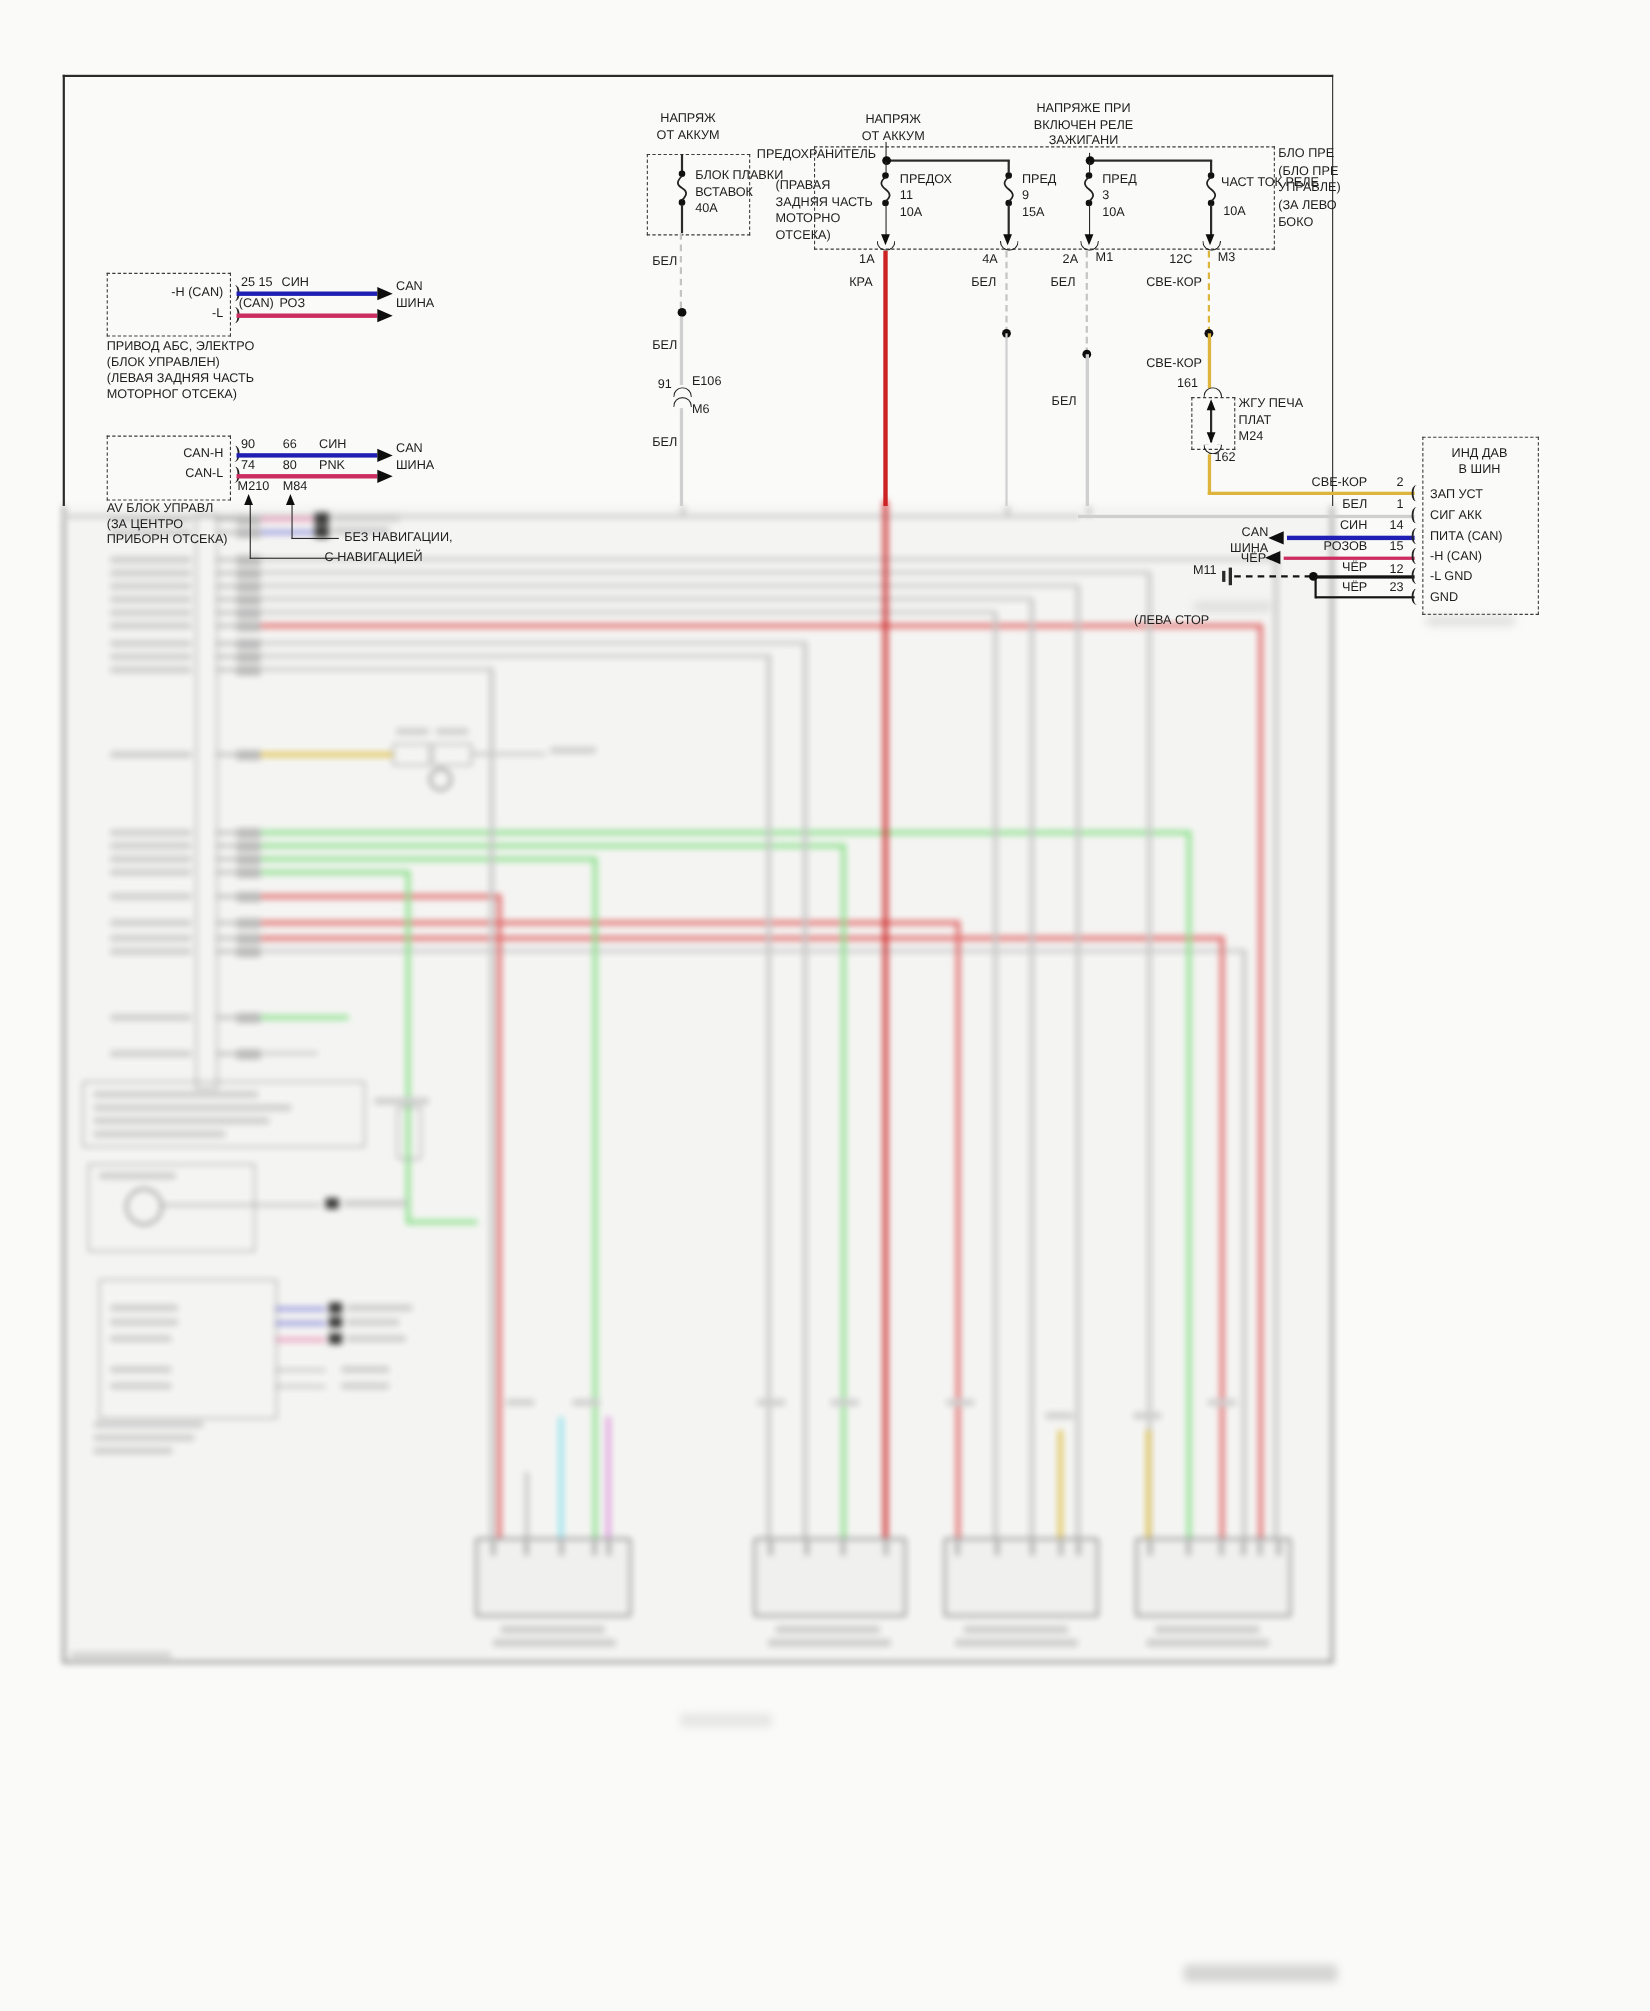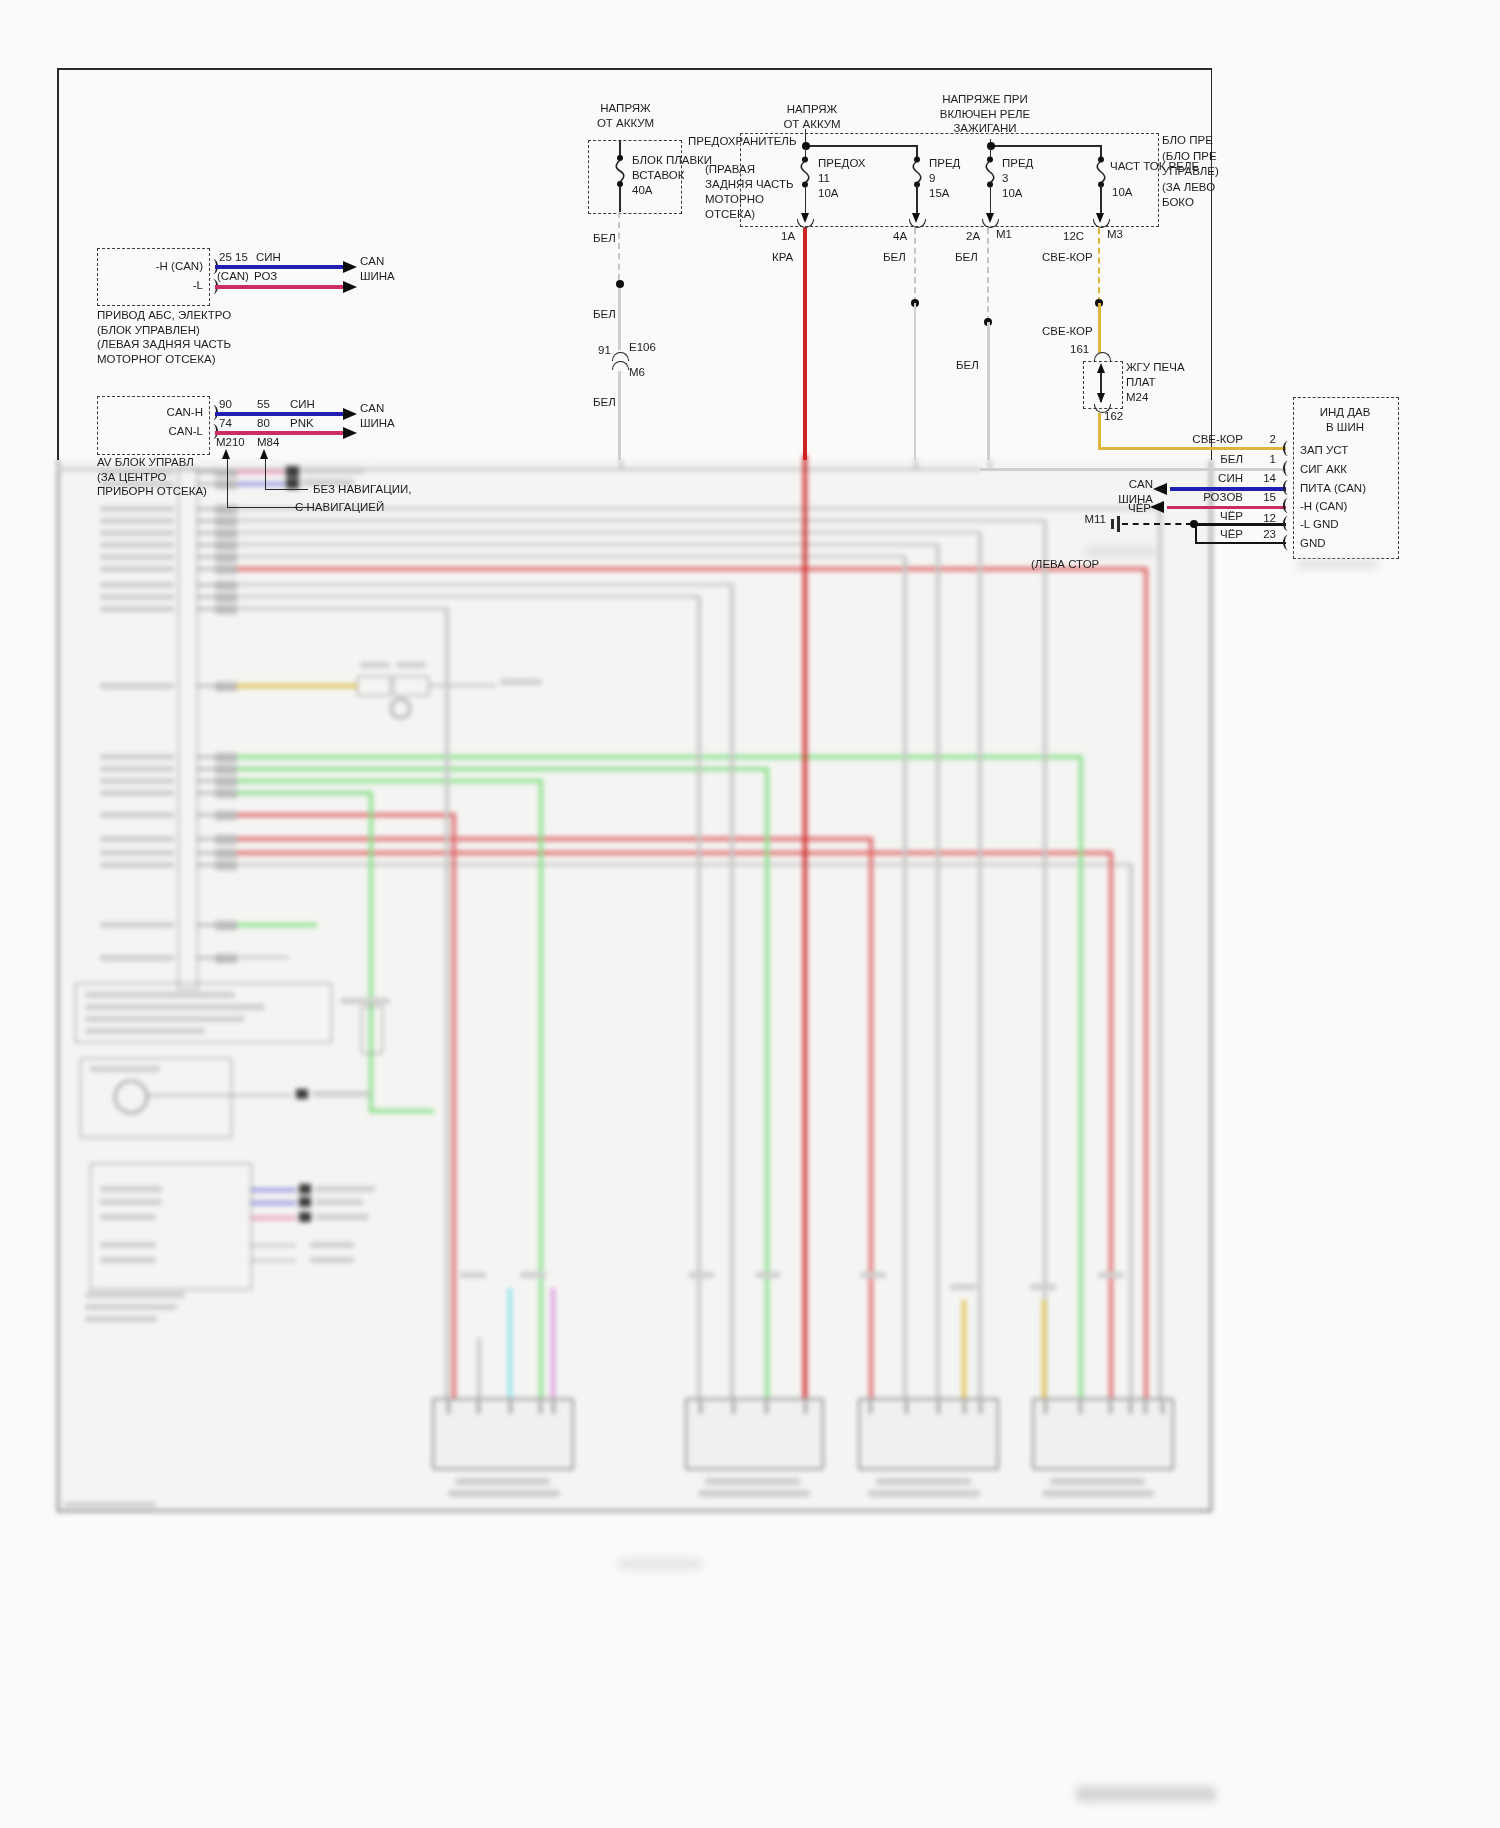--- a/index.html
+++ b/index.html
@@ -299,21 +299,21 @@
 МОТОРНОГ ОТСЕКА)</span>
 
   <div class="dbox" style="left:97px;top:396px;width:111px;height:57px;"></div>
   <span class="ab t tr" style="left:118px;top:406px;width:85px;">CAN-H</span>
   <span class="ab t tr" style="left:118px;top:425px;width:85px;">CAN-L</span>
   <div class="parenr" style="left:208px;top:405px;"></div>
   <div class="parenr" style="left:208px;top:424px;"></div>
   <div class="wh c-blue" style="left:215px;top:412px;width:128px;"></div>
   <div class="wh c-pink" style="left:215px;top:431px;width:128px;"></div>
   <span class="ab t" style="left:219px;top:398px;">90</span>
-  <span class="ab t" style="left:257px;top:398px;">55</span>
+  <span class="ab t" style="left:257px;top:398px;">66</span>
   <span class="ab t" style="left:290px;top:398px;">СИН</span>
   <span class="ab t" style="left:219px;top:417px;">74</span>
   <span class="ab t" style="left:257px;top:417px;">80</span>
   <span class="ab t" style="left:290px;top:417px;">PNK</span>
   <span class="ab t" style="left:216px;top:436px;">М210</span>
   <span class="ab t" style="left:257px;top:436px;">М84</span>
   <div class="arr-r" style="left:343px;top:407.75px;"></div>
   <div class="arr-r" style="left:343px;top:426.75px;"></div>
   <span class="ab t lh14" style="left:360px;top:401px;">CAN
 ШИНА</span>

